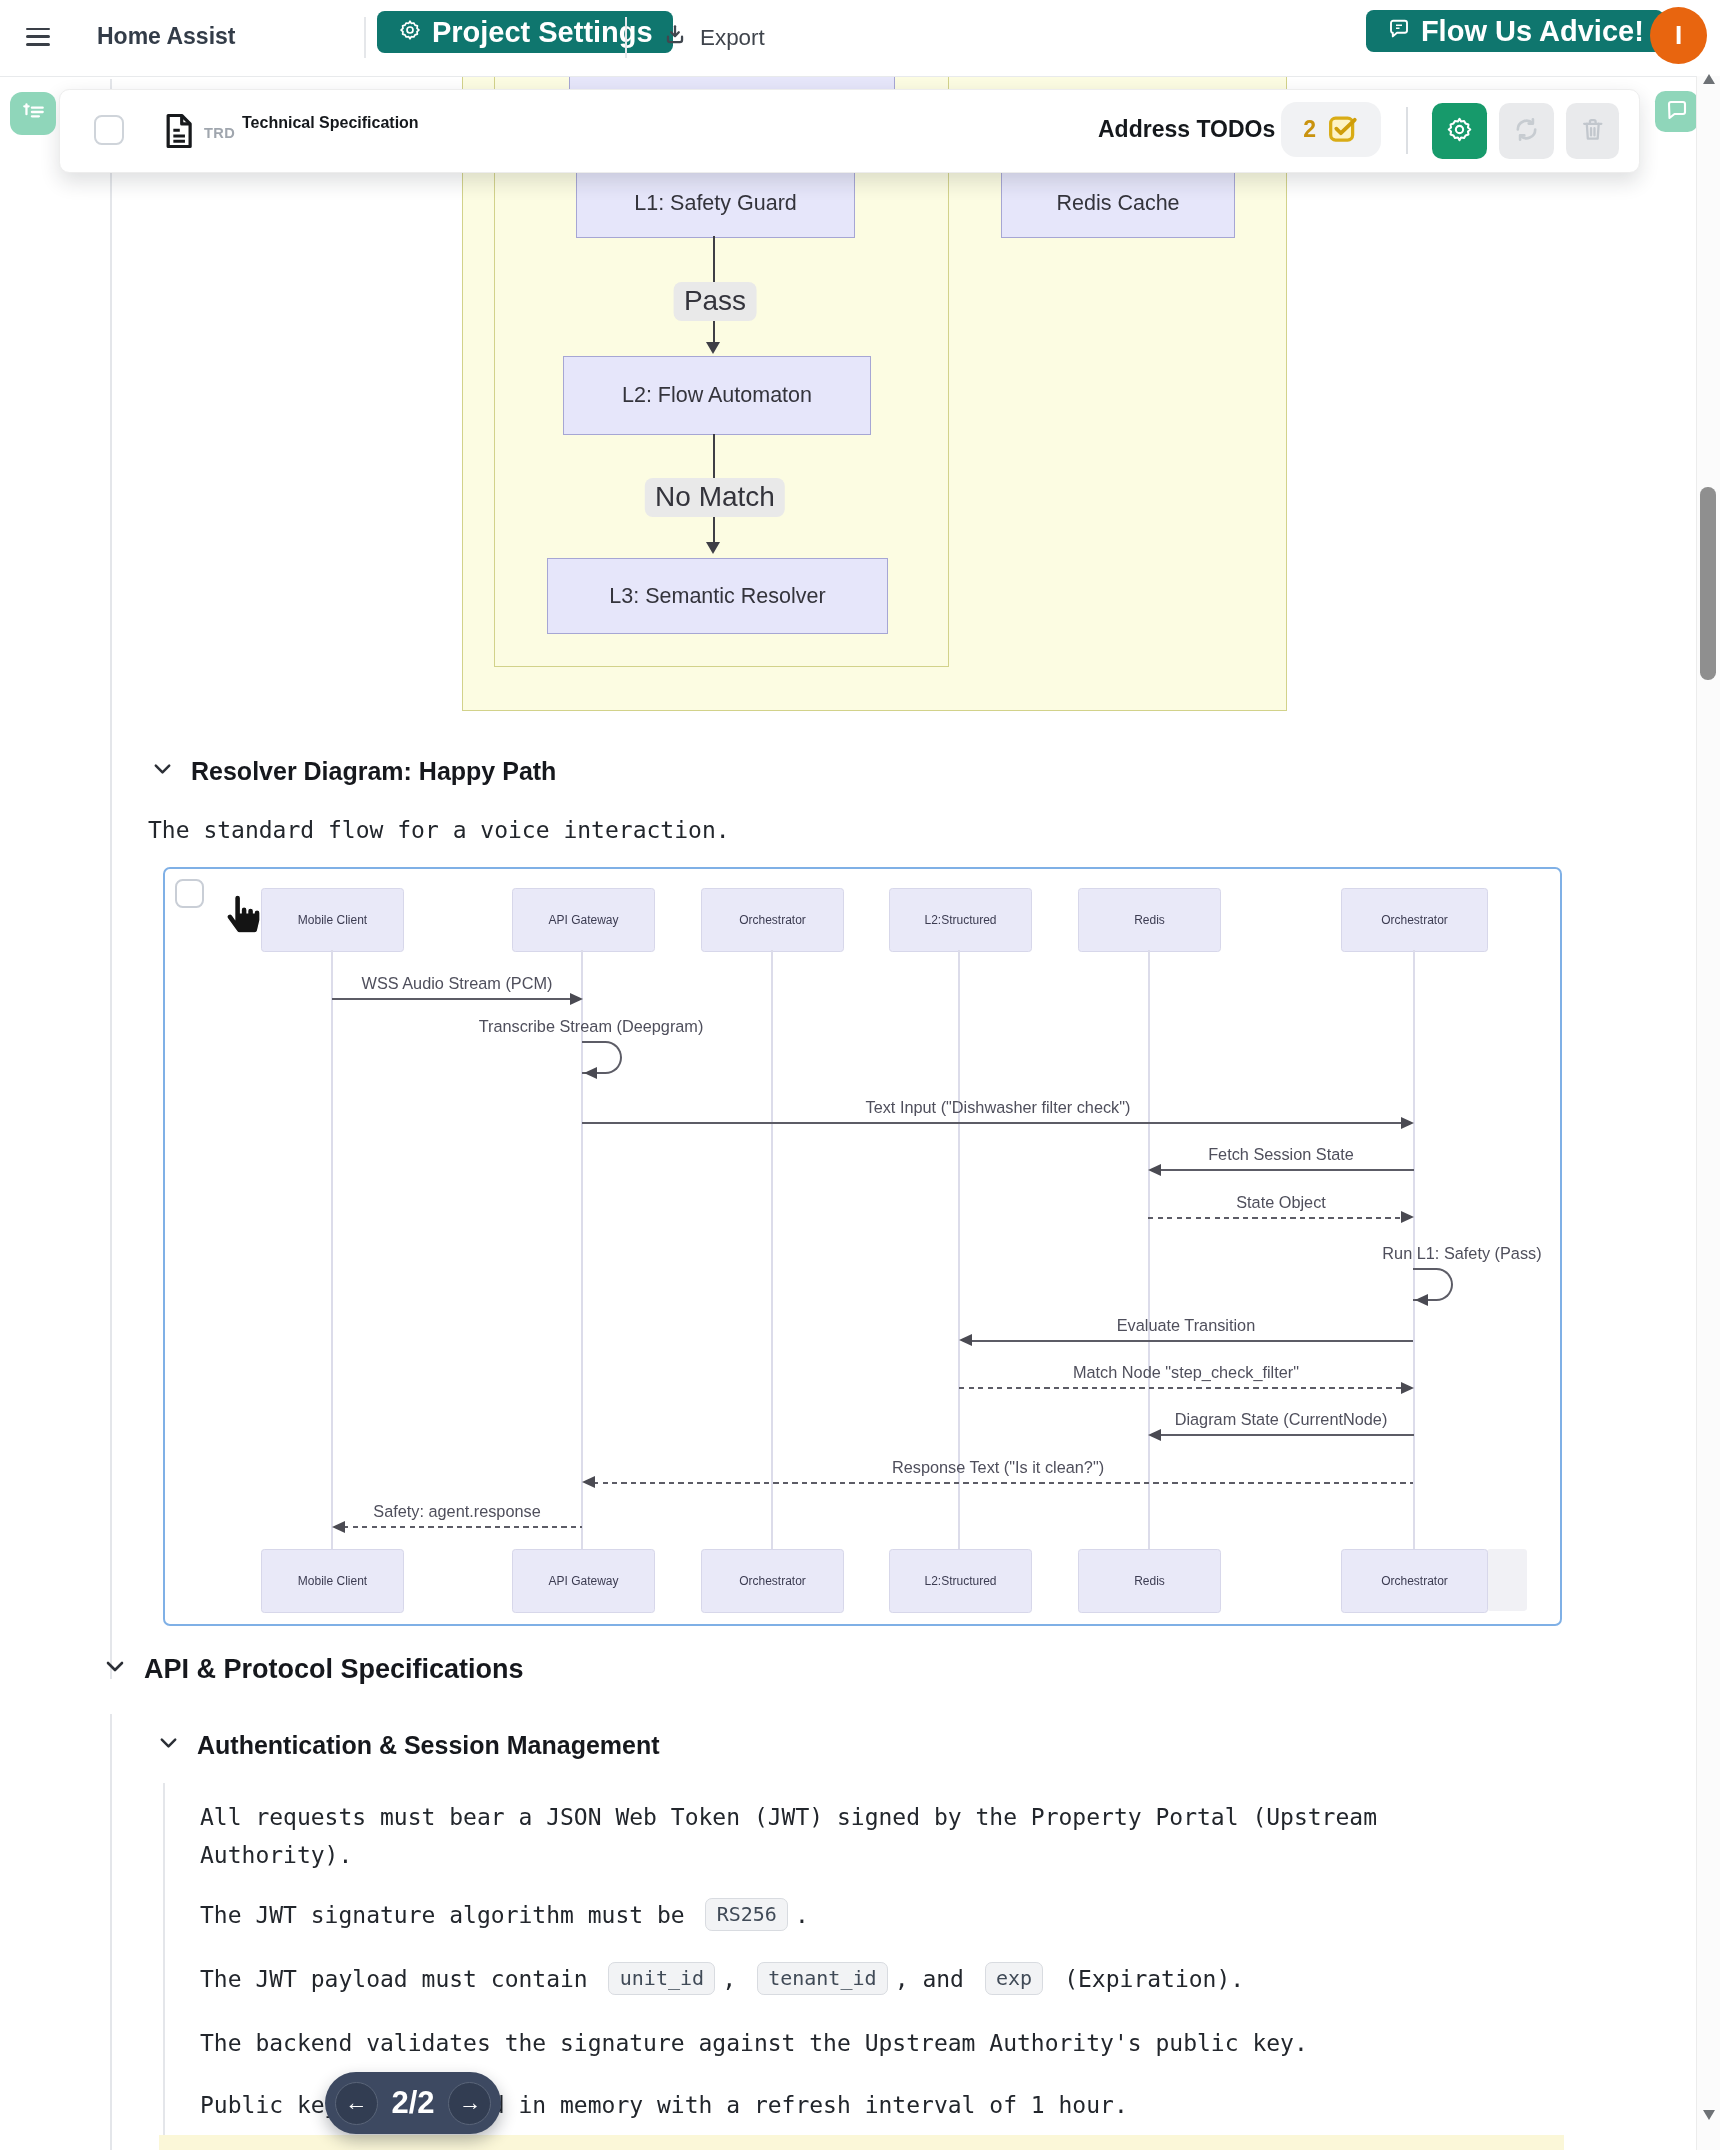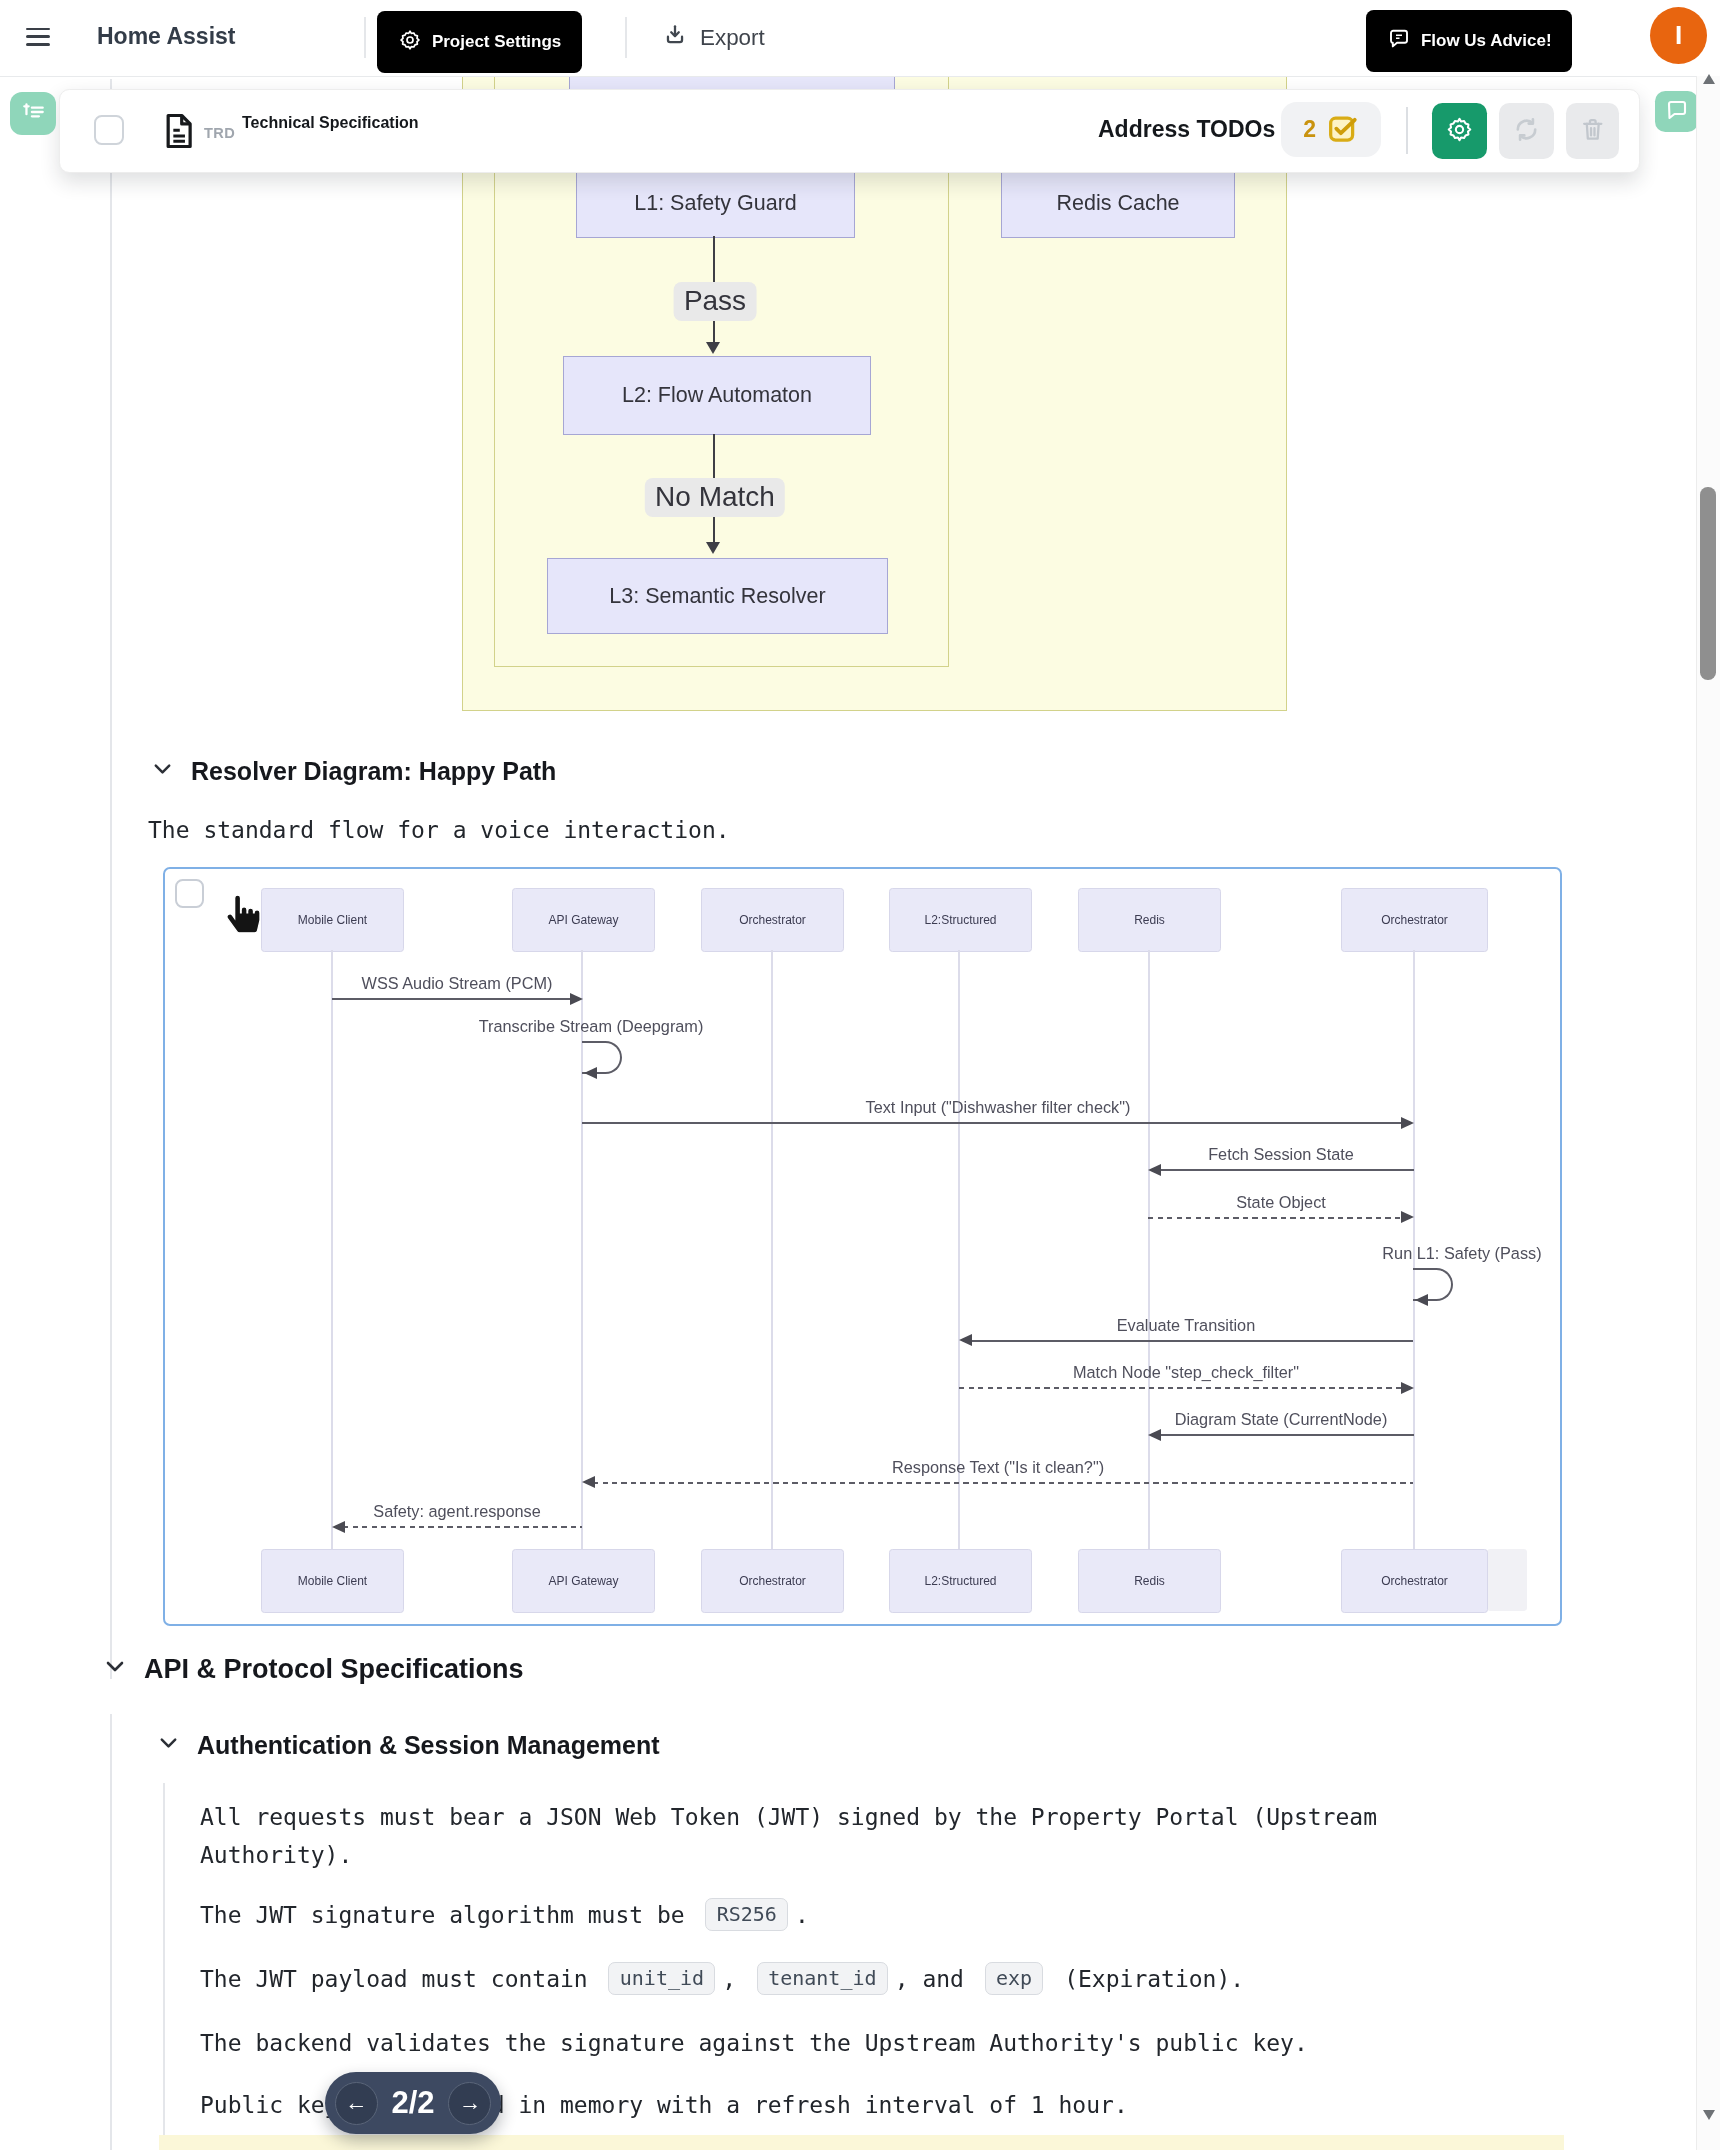--- a/index.html
+++ b/index.html
@@ -7,23 +7,23 @@
        font-family:"Liberation Sans",sans-serif;}
   .abs{position:absolute;}
 
   
   .topbar{position:absolute;left:0;top:0;width:1721px;height:76px;background:#fff;
           border-bottom:1.7px solid #e8eaec;z-index:55;}
   .hamburger{position:absolute;left:26px;top:27.5px;width:24px;height:20.6px;cursor:pointer;}
   .hamburger span{display:block;height:2.6px;background:#3a3f47;border-radius:1.7px;margin-bottom:5.2px;}
   .app-title{position:absolute;left:97px;top:23px;font-size:23px;font-weight:600;color:#333c48;}
   .vdiv{position:absolute;top:17px;width:1.7px;height:41px;background:#e5e7ea;}
-  .btn-green{position:absolute;display:flex;align-items:center;gap:10.3px;background:#000000;
-             color:#fff;border:none;border-radius:7.7px;height:62px;padding:0 20.6px;
-             font-size:17px;font-weight:700;font-family:"Liberation Sans",sans-serif;cursor:pointer;}
+  .btn-green{position:absolute;display:flex;align-items:center;gap:10.3px;background:#0f766e;
+             color:#fff;border:none;border-radius:7.7px;height:42px;padding:0 20.6px;
+             font-size:29px;font-weight:700;font-family:"Liberation Sans",sans-serif;cursor:pointer;}
   .export-btn{position:absolute;display:flex;align-items:center;gap:12px;background:none;border:none;
               font-size:22.4px;color:#3f444c;font-family:"Liberation Sans",sans-serif;height:53px;cursor:pointer;}
   .avatar{position:absolute;left:1650px;top:6.9px;width:57px;height:57px;border-radius:50%;
           background:#e8650f;color:#fff;display:flex;align-items:center;justify-content:center;
           font-size:26px;font-weight:600;}
 
   
   .doc-card{position:absolute;left:59px;top:89px;width:1579px;height:82px;background:#fff;
             border:0.9px solid #ededed;border-radius:10.3px;z-index:50;
             box-shadow:0 8.6px 20.6px rgba(30,35,40,.14);}

